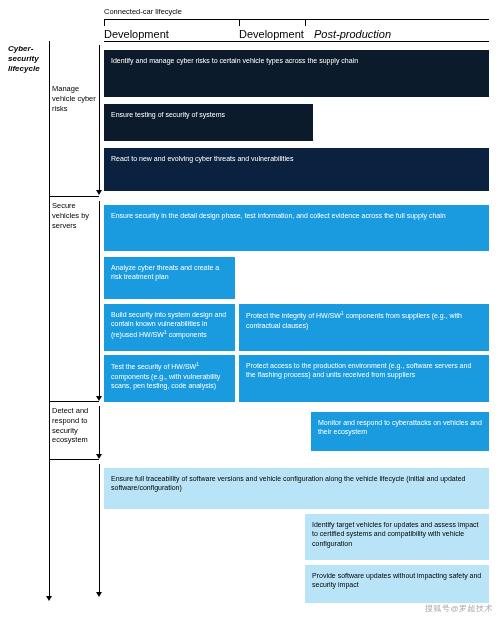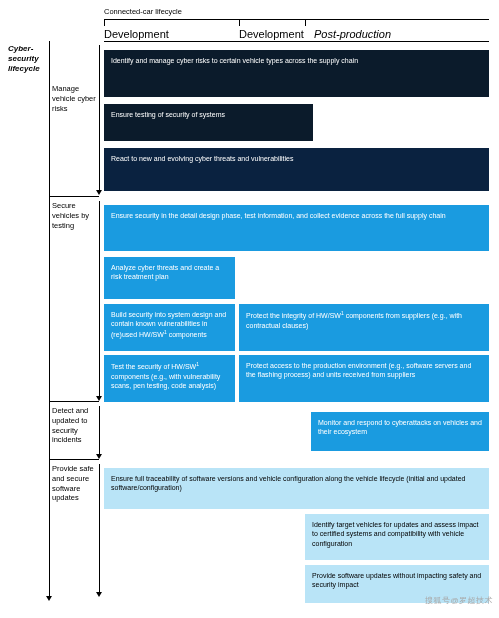--- a/index.html
+++ b/index.html
@@ -35,21 +35,21 @@
   .box.blue{background:#1a9be0;}
   .box.navy{background:#0a2240;}
   .box.lblue{background:#b9e4f7;color:#000;}
   .box.mblue{background:#1a9be0;color:#fff;}
 
   .sup{font-size:5px;vertical-align:super;}
 
   
   .arrowdown{position:absolute;width:0;height:0;border-left:3.5px solid transparent;border-right:3.5px solid transparent;border-top:5px solid #000;}
 
-  .watermark{position:absolute;right:6px;bottom:12px;font-size:8px;color:#a8a8a8;letter-spacing:.5px;margin-top:6px;}
+  .watermark{position:absolute;right:6px;bottom:4px;font-size:8px;color:#a8a8a8;letter-spacing:.5px;margin-top:6px;}
   .tick{position:absolute;width:1px;height:7px;background:#000;}
 </style>
 </head>
 <body>
 
 <div id="root">
 
   <div class="abs hdr-title">Connected-car lifecycle</div>
   <div class="abs hdr-rule"></div>
   <div class="tick" style="left:104px;top:19px;"></div>
@@ -64,23 +64,22 @@
   <div class="abs vline" style="left:49px;top:41px;height:555px;"></div>
   <div class="arrowdown" style="left:45.5px;top:596px;"></div>
 
   <div class="abs leftlabel" style="top:44px;font-style:italic;">Cyber-<br>security<br>lifecycle</div>
 
   <div class="abs hline" style="left:49px;top:196px;width:50px;"></div>
   <div class="abs hline" style="left:49px;top:401px;width:50px;"></div>
   <div class="abs hline" style="left:49px;top:459px;width:50px;"></div>
 
   <div class="abs rowlabel" style="top:45px;margin-top:39px;">Manage vehicle cyber risks</div>
-  <div class="abs rowlabel" style="top:201px;">Secure vehicles by testing</div>
-  <div class="abs rowlabel" style="top:406px;">Detect and updated to security incidents</div>
-  <div class="abs rowlabel" style="top:464px;">Provide safe and secure software updates</div>
+  <div class="abs rowlabel" style="top:201px;">Secure vehicles by servers</div>
+  <div class="abs rowlabel" style="top:406px;">Detect and respond to security ecosystem</div>
 
   <div class="abs vline" style="left:99px;top:45px;height:145px;"></div>
   <div class="arrowdown" style="left:95.5px;top:190px;"></div>
 
   <div class="abs vline" style="left:99px;top:201px;height:195px;"></div>
   <div class="arrowdown" style="left:95.5px;top:396px;"></div>
 
   <div class="abs vline" style="left:99px;top:406px;height:48px;"></div>
   <div class="arrowdown" style="left:95.5px;top:454px;"></div>
 

